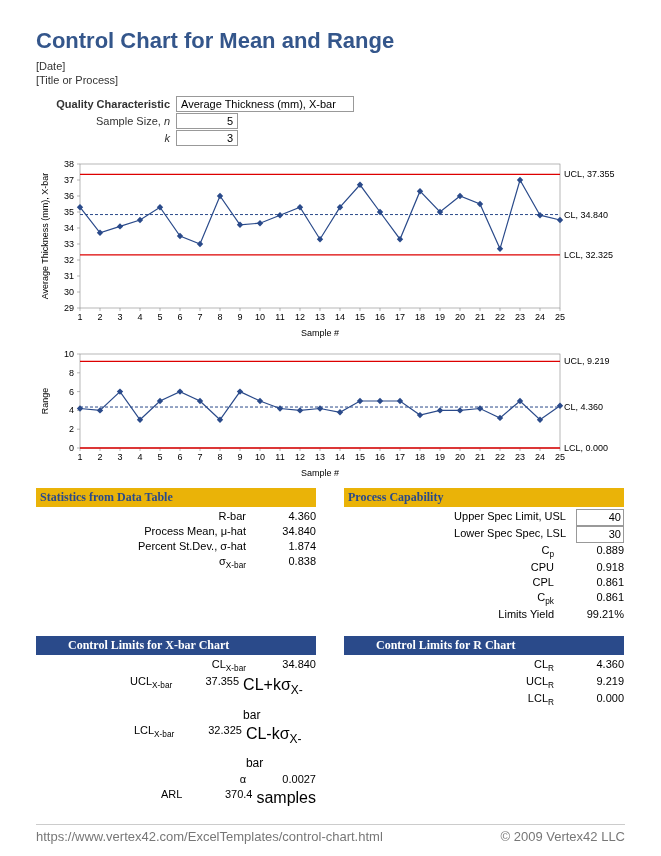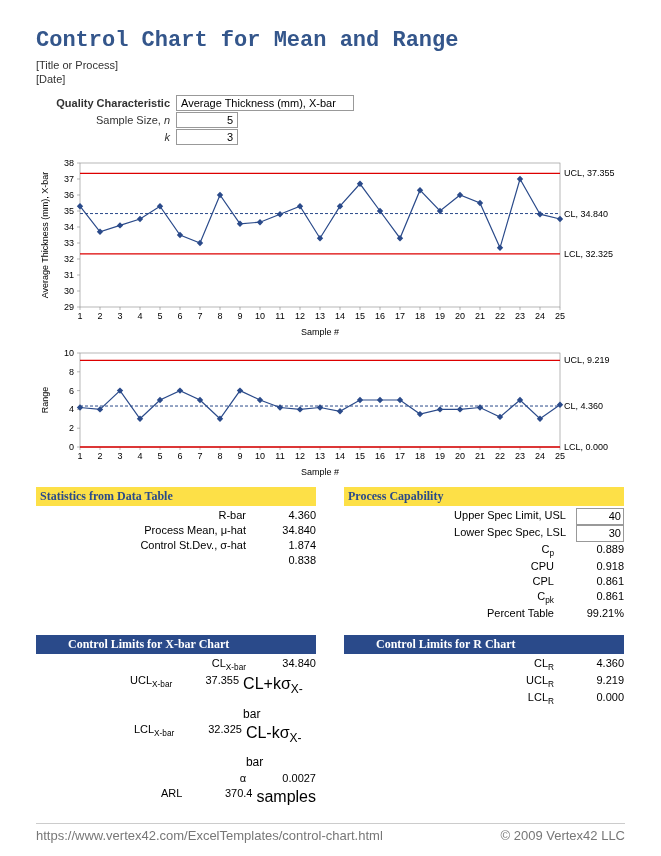--- a/index.html
+++ b/index.html
@@ -1,58 +1,58 @@
 <!DOCTYPE html>
 <html><head>
 <meta charset="utf-8">
 <style>
   * { box-sizing: border-box; margin: 0; padding: 0; }
   body { font-family: Arial, sans-serif; font-size: 11px; color: #000; background: #fff; width: 661px; }
   .page { padding: 28px 36px 16px 36px; }
-  h1 { font-family: Liberation Mono, monospace; font-size: 22px; color: #34568B; font-weight: bold; margin-bottom: 6px; }
+  h1 { font-family: Liberation Sans, sans-serif; font-size: 22px; color: #34568B; font-weight: bold; margin-bottom: 6px; }
   .subtitle { font-size: 11px; color: #333; margin-bottom: 2px; }
   .header-block { margin-bottom: 10px; }
 
   .params { margin-top: 10px; margin-bottom: 12px; }
   .params-row { display: flex; align-items: center; margin-bottom: 1px; }
   .params-label { width: 140px; text-align: right; padding-right: 6px; font-weight: bold; color: #333; font-size: 11px; }
   .params-label.normal { font-weight: normal; }
   .params-input { border: 1px solid #999; background: #fff; font-size: 11px; padding: 1px 4px; }
   .params-input.wide { width: 178px; }
   .params-input.narrow { width: 62px; text-align: right; }
 
   .chart-wrap { position: relative; margin-bottom: 10px; }
   .chart-svg { display: block; }
   .axis-text { font-size: 9px; fill: #000; }
   .ylabel { font-size: 9px; fill: #000; }
   .ann { font-size: 9px; fill: #000; }
 
   .stats-section { display: flex; gap: 28px; margin-top: 6px; }
   .stats-col { width: 280px; }
-  .section-header { font-family: "Times New Roman", serif; background: #fde047; color: #2a4a8a; font-weight: bold; font-size: 12px; padding: 2px 4px; margin-bottom: 2px; }
+  .section-header { font-family: "Times New Roman", serif; background: #eab308; color: #2a4a8a; font-weight: bold; font-size: 12px; padding: 2px 4px; margin-bottom: 2px; }
   .section-header.dark { background: #2a4a8a; color: #fff; padding-left: 32px; }
   .stat-row { display: flex; font-size: 11px; line-height: 1.35; justify-content: flex-end; }
   .stat-label { width: 154px; text-align: right; padding-right: 10px; }
   .stat-value { width: 60px; text-align: right; }
   .stat-extra { padding-left: 4px; font-size: 16px; }
   .pc .stat-label { width: 154px; }
   .pc-input { border: 1px solid #999; width: 48px; text-align: right; font-size: 11px; padding: 0 2px; display: inline-block; }
 
   .footer { display: flex; justify-content: space-between; font-size: 13px; color: #777; border-top: 1px solid #ccc; padding-top: 4px; margin-top: 16px; }
   sub { font-size: 0.75em; }
 </style>
 </head>
 <body>
 
 <div class="page">
 
   <div class="header-block">
     <h1>Control Chart for Mean and Range</h1>
+    <div class="subtitle">[Date]</div>
     <div class="subtitle">[Title or Process]</div>
-    <div class="subtitle">[Date]</div>
   </div>
 
   <div class="params">
     <div class="params-row">
       <div class="params-label">Quality Characteristic</div>
       <input class="params-input wide" value="Average Thickness (mm), X-bar" style="">
     </div>
     <div class="params-row">
       <div class="params-label normal">Sample Size, <i>n</i></div>
       <input class="params-input narrow" value="5" style="">
@@ -281,24 +281,25 @@
       <div id="stats-rows">
           <div class="stat-row">
             <span class="stat-label">R-bar</span>
             <span class="stat-value">4.360</span>
           </div>
           <div class="stat-row">
             <span class="stat-label">Process Mean, μ-hat</span>
             <span class="stat-value">34.840</span>
           </div>
           <div class="stat-row">
-            <span class="stat-label">Control St.Dev., σ-hat</span>
+            <span class="stat-label">Percent St.Dev., σ-hat</span>
             <span class="stat-value">1.874</span>
           </div>
           <div class="stat-row">
+            <span class="stat-label">σ<sub>X-bar</sub></span>
             <span class="stat-value">0.838</span>
           </div>
         </div>
     </div>
     <div class="stats-col pc">
       <div class="section-header">Process Capability</div>
       <div class="stat-row">
         <span class="stat-label">Upper Spec Limit, USL</span>
         <span class="pc-input">40</span>
       </div>
@@ -317,21 +318,21 @@
           </div>
           <div class="stat-row">
             <span class="stat-label">CPL</span>
             <span class="stat-value">0.861</span>
           </div>
           <div class="stat-row">
             <span class="stat-label">C<sub>pk</sub></span>
             <span class="stat-value">0.861</span>
           </div>
           <div class="stat-row">
-            <span class="stat-label">Percent Table</span>
+            <span class="stat-label">Limits Yield</span>
             <span class="stat-value">99.21%</span>
           </div>
         </div>
     </div>
   </div>
 
   <div class="stats-section" style="margin-top:14px;">
     <div class="stats-col">
       <div class="section-header dark">Control Limits for X-bar Chart</div>
       <div id="xbar-limits-rows">

